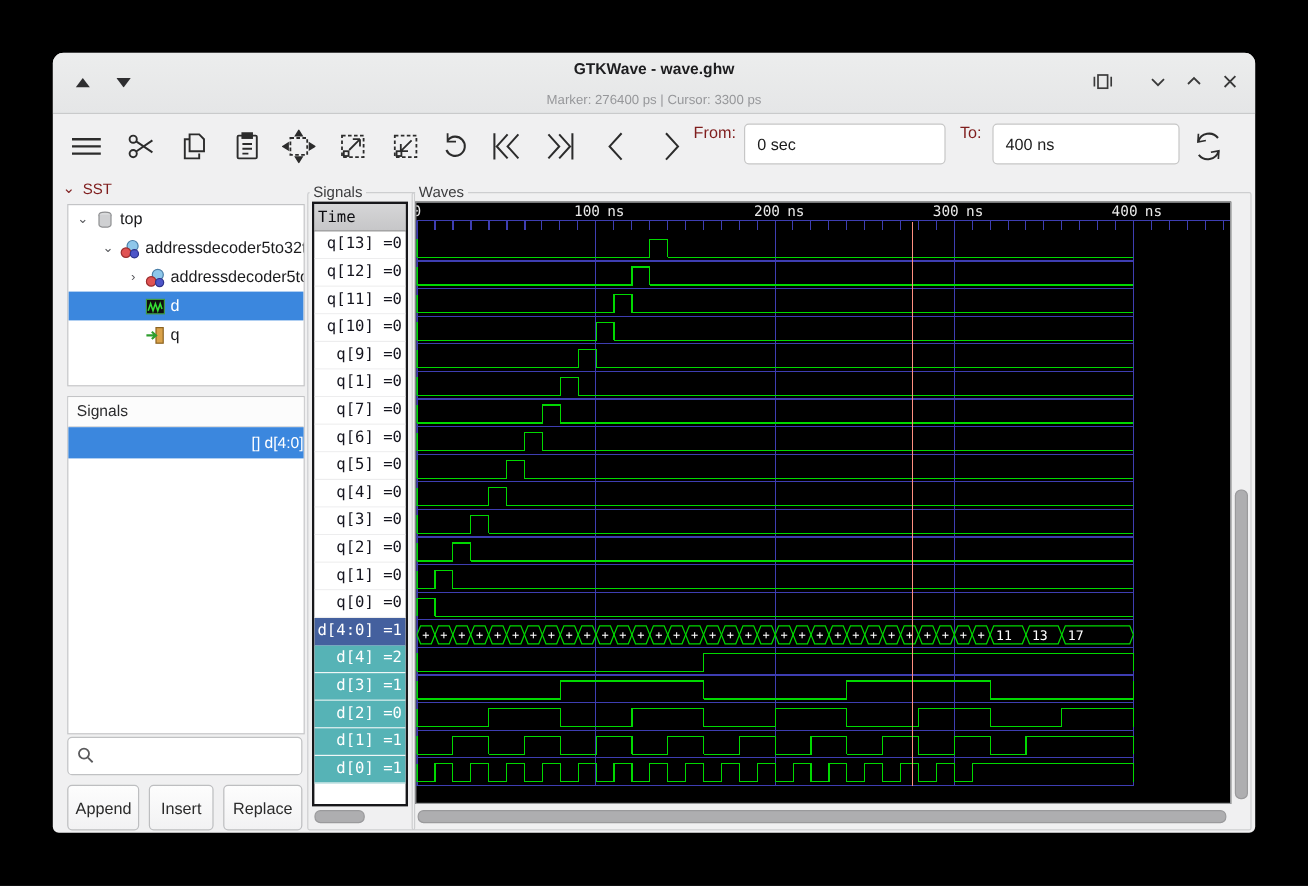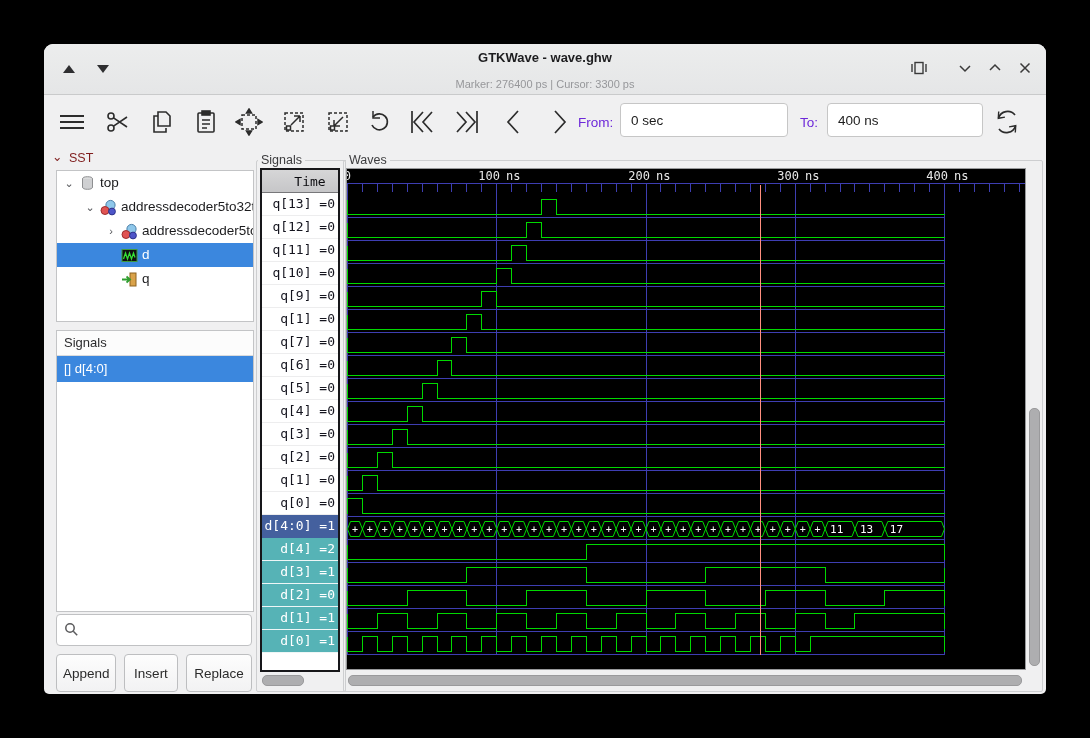--- a/index.html
+++ b/index.html
@@ -13,51 +13,51 @@
   .tri-btn{position:absolute;top:17px;width:22px;height:16px;background:none;border:none;cursor:default;padding:0;}
   .tri-btn svg{display:block;margin:auto;}
   .tb-center{position:absolute;left:0;right:0;top:6px;text-align:center;pointer-events:none;}
   .wtitle{font-size:13px;font-weight:700;color:#1d1d1f;}
   .wsub{font-size:11px;color:#96979a;margin-top:13px;}
   .winctl{position:absolute;top:14px;width:22px;height:22px;background:none;border:none;padding:0;color:#3a3a3a;}
   
   .toolbar{position:absolute;left:0;top:51px;width:100%;height:53px;}
   .tb-ico{position:absolute;top:12px;width:30px;height:30px;background:none;border:none;padding:0;}
   .tb-ico svg{display:block;}
-  .tb-label{position:absolute;top:20px;font-size:13.5px;color:#6d28d9;}
+  .tb-label{position:absolute;top:8px;font-size:13.5px;color:#7f1d1d;}
   .tb-input{position:absolute;top:8px;height:34px;background:#fff;border:1px solid #c6c6c6;border-radius:4px;
     font-size:13.5px;color:#1c1c1c;padding:0 10px;box-sizing:border-box;font-family:"Liberation Sans",sans-serif;}
   
   .gtkframe{position:absolute;border:1px solid #cdced0;border-radius:2px;}
   .framelabel{position:absolute;font-size:12.5px;color:#3c3c3e;background:#f0f0f1;padding:0 3px;z-index:5;}
   
   .sst-header{position:absolute;left:8px;top:106px;font-size:12.5px;color:#7f1d1d;}
   .sst-chev{display:inline-block;transform:translateY(-1px);margin-right:3px;}
   .treebox{position:absolute;left:12px;top:126px;width:196px;height:150px;background:#fff;
     border:1px solid #c3c4c6;overflow:hidden;}
   .trow{position:relative;height:24px;line-height:24px;font-size:13.5px;color:#1b1b1d;white-space:nowrap;overflow:hidden;}
   .trow.sel{background:#3b87de;color:#fff;}
   .trow .exp{position:absolute;top:0;width:16px;text-align:center;color:#55565a;font-size:11px;}
   .trow .ticon{position:absolute;top:4px;width:17px;height:17px;}
   .trow .tlabel{position:absolute;top:0;}
   .listbox{position:absolute;left:12px;top:286px;width:196px;height:280px;background:#fff;border:1px solid #c3c4c6;}
   .listheader{height:24px;line-height:24px;padding-left:7px;font-size:13px;color:#2c2c2e;border-bottom:1px solid #dadbdc;background:#fcfcfc;}
-  .lrow{height:26px;line-height:26px;padding-left:7px;font-size:13px;color:#1b1b1d;}
+  .lrow{height:26px;line-height:26px;padding-left:7px;font-size:13px;color:#1b1b1d;text-align:right;}
   .lrow.sel{background:#3b87de;color:#fff;}
   .searchbox{position:absolute;left:12px;top:570px;width:196px;height:32px;background:#fff;border:1px solid #c0c1c3;
     border-radius:4px;box-sizing:border-box;}
   .searchbox svg{position:absolute;left:7px;top:7px;}
   .search-input{position:absolute;left:28px;top:1px;width:160px;height:28px;border:none;outline:none;font-size:13px;background:transparent;}
   .btn{position:absolute;top:610px;height:38px;background:linear-gradient(#fdfdfd,#f2f2f3);border:1px solid #bdbec0;
     border-radius:4px;font-size:13.5px;color:#2b2b2b;font-family:"Liberation Sans",sans-serif;}
   
   .sigtable{position:absolute;left:216px;top:124px;width:80px;height:504px;background:#fff;
     border:2px solid #17171a;box-sizing:border-box;overflow:hidden;}
   .sig-timehdr{height:23px;line-height:23px;background:linear-gradient(#d6d6d7,#c6c6c8);border-bottom:1px solid #77777a;
-    font-family:"DejaVu Sans Mono",monospace;font-size:13px;color:#0c0c10;padding-left:20px;box-sizing:border-box;text-align:center;}
+    font-family:"DejaVu Sans Mono",monospace;font-size:13px;color:#0c0c10;padding-left:3px;box-sizing:border-box;}
   .srow{height:23px;line-height:22px;font-family:"DejaVu Sans Mono",monospace;font-size:13px;text-align:right;
     padding-right:3px;box-sizing:border-box;white-space:nowrap;}
   .srow.plain{color:#14141e;background:#fff;border-bottom:1px solid #ededee;}
   .srow.bus{color:#fff;background:#44609e;}
   .srow.bit{color:#fff;background:#56b3b6;border-bottom:1px solid #eef6f6;}
   
   .wavebox{position:absolute;left:302px;top:124px;width:678px;height:500px;background:#000;border:1px solid #98999b;
     box-sizing:content-box;}
   .wavebox svg{display:block;}
   

